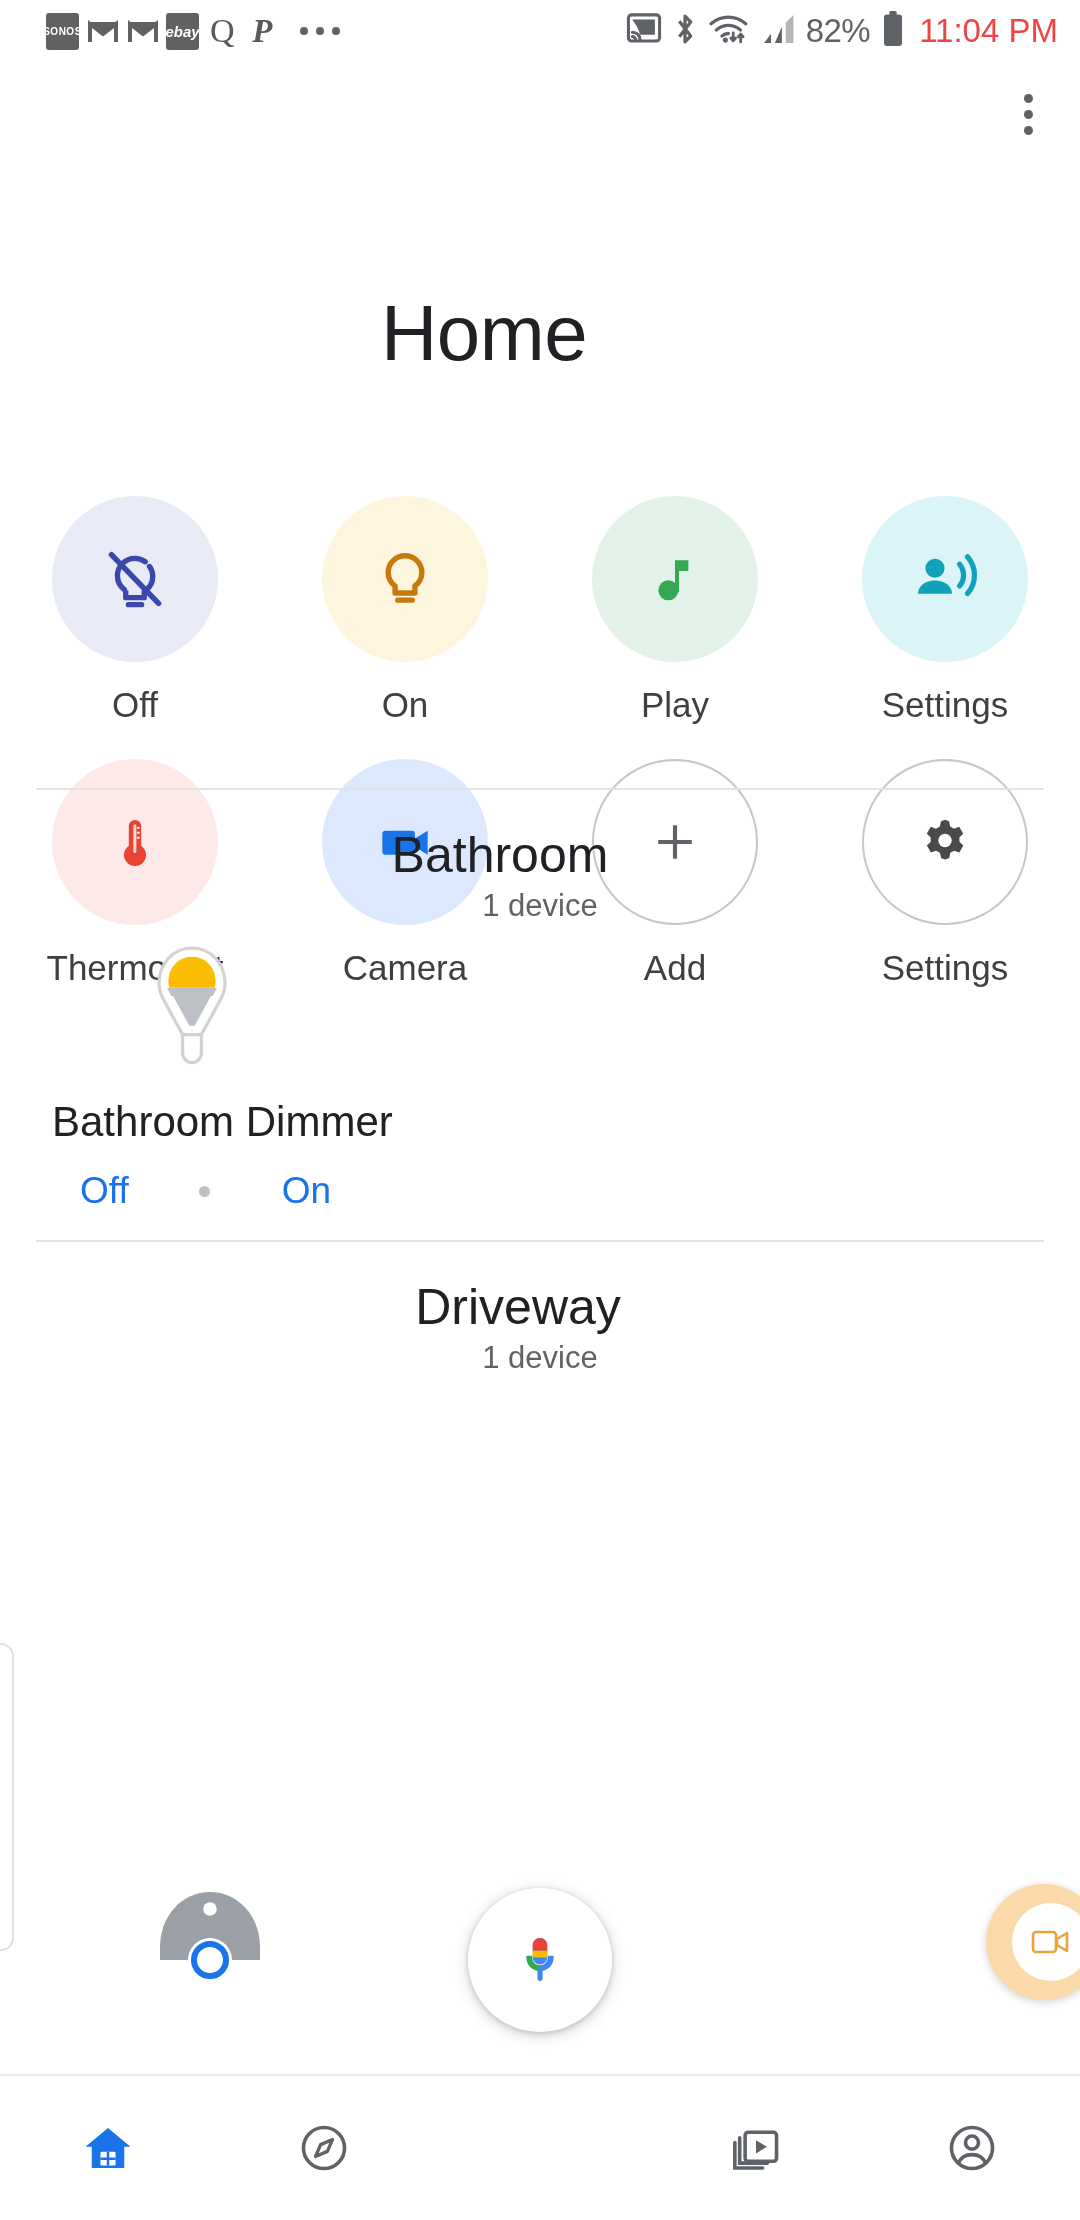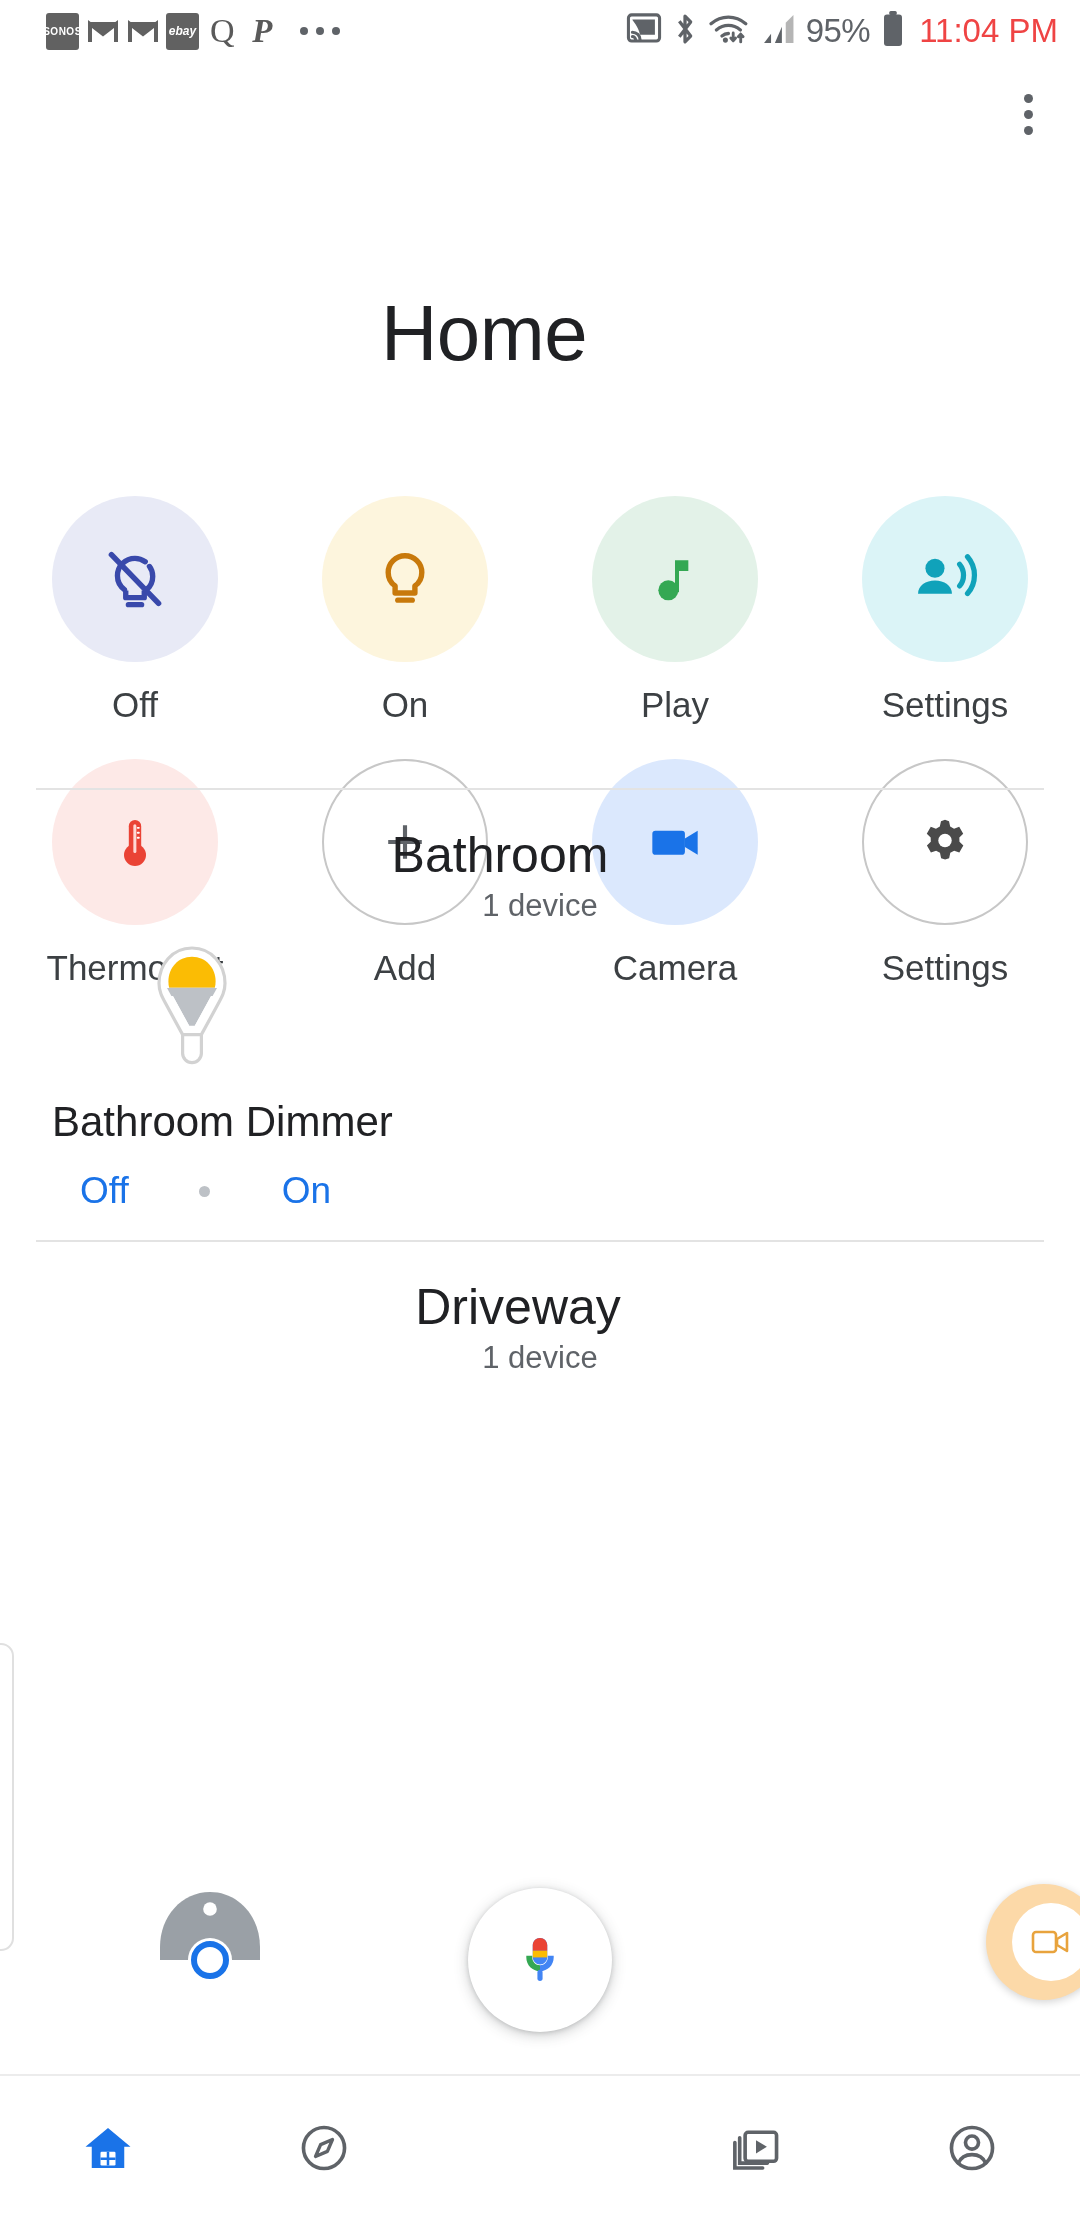--- a/index.html
+++ b/index.html
@@ -163,21 +163,21 @@
         </svg>
     </span>
 
     <span class="gmail-m">
       <svg width="30" height="26" viewBox="0 0 30 26">
           <path d="M2 24V6l13 10L28 6v18" fill="none" stroke="#616161" stroke-width="4"></path>
           <path d="M1 4h28v3L15 17 1 7z" fill="#616161"></path>
         </svg>
     </span>
 
-    <span class="app-badge" style="font-size:12px;font-style:italic;font-weight:bold;letter-spacing:0;">ebay</span>
+    <span class="app-badge" style="font-size:15px;font-style:italic;font-weight:bold;letter-spacing:0;">ebay</span>
 
     <span class="app-badge light" style="font-size:34px;font-weight:400;font-family:'Liberation Serif',serif;">Q</span>
 
     <span class="app-badge light" style="font-size:33px;font-weight:bold;font-style:italic;font-family:'Liberation Serif',serif;">P</span>
 
     <span class="ovf-dots">
       <i></i>
         <i></i>
         <i></i>
     </span>
@@ -209,21 +209,21 @@
         <path d="M21.8 19.6v-5.2M21.8 14.4l-1.6 1.8M21.8 14.4l1.6 1.8" stroke="#5f6368" stroke-width="1.9" fill="none" stroke-linecap="round"></path>
       </svg>
     </span>
     <span>
       <svg width="34" height="32" viewBox="0 0 22 20">
         <path d="M21 1v18h-5V6z" fill="#b5b5b5"></path>
         <path d="M13.5 8.5V19H9z" fill="#5f6368"></path>
         <path d="M6.5 13V19H2z" fill="#5f6368"></path>
       </svg>
     </span>
-    <span class="sb-pct">95%</span>
+    <span class="sb-pct">82%</span>
     <span>
       <svg width="24" height="36" viewBox="0 0 16 24">
         <rect x="5.5" y="0" width="5" height="2.6" rx="1" fill="#5f6368"></rect>
         <rect x="2" y="2.4" width="12" height="21" rx="2" fill="#5f6368"></rect>
       </svg>
     </span>
     <span class="sb-time">11:04 PM</span>
   </div>
 </div>
 
@@ -295,36 +295,36 @@
           <rect x="22.8" y="11" width="2.2" height="21" rx="1.1" fill="#ffd9d5"></rect>
           <rect x="25.3" y="13" width="2.2" height="1.4" rx=".7" fill="#fff"></rect>
           <rect x="25.3" y="16.6" width="2.2" height="1.4" rx=".7" fill="#fff"></rect>
           <rect x="25.3" y="20.2" width="2.2" height="1.4" rx=".7" fill="#fff"></rect>
         </svg>
       </div>
       <div class="act-label">Thermostat</div>
     </div>
 
     <div class="act-cell">
-      <div class="act-circle outline">
-        <svg width="62" height="62" viewBox="0 0 48 48">
-          <path d="M24 11v26M11 24h26" stroke="#5f6368" stroke-width="3.2" stroke-linecap="butt"></path>
-        </svg>
-      </div>
-      <div class="act-label">Add</div>
-    </div>
-
-    <div class="act-cell">
       <div class="act-circle" style="background:#dbe8fd;">
         <svg width="68" height="68" viewBox="0 0 48 48">
           <rect x="8" y="16" width="23" height="17" rx="2.2" fill="#1a73e8"></rect>
           <path d="M31 21.5l9-5.5v17l-9-5.5z" fill="#1a73e8"></path>
         </svg>
       </div>
       <div class="act-label">Camera</div>
+    </div>
+
+    <div class="act-cell">
+      <div class="act-circle outline">
+        <svg width="62" height="62" viewBox="0 0 48 48">
+          <path d="M24 11v26M11 24h26" stroke="#5f6368" stroke-width="3.2" stroke-linecap="butt"></path>
+        </svg>
+      </div>
+      <div class="act-label">Add</div>
     </div>
 
     <div class="act-cell">
       <div class="act-circle outline">
         <svg width="62" height="62" viewBox="0 0 48 48">
           <path d="M24 6.8l3.1 1.1.9 4.1 3 1.7 4-1.5 3.1 5.4-3 2.9.1 3.4 3 2.9-3.1 5.4-4-1.5-3 1.7-.9 4.1-3.1 1.1-3.1-1.1-.9-4.1-3-1.7-4 1.5-3.1-5.4 3-2.9-.1-3.4-3-2.9 3.1-5.4 4 1.5 3-1.7.9-4.1z" fill="#4a4a4a"></path>
           <circle cx="24" cy="22.8" r="5.2" fill="#ffffff"></circle>
         </svg>
       </div>
       <div class="act-label">Settings</div>

